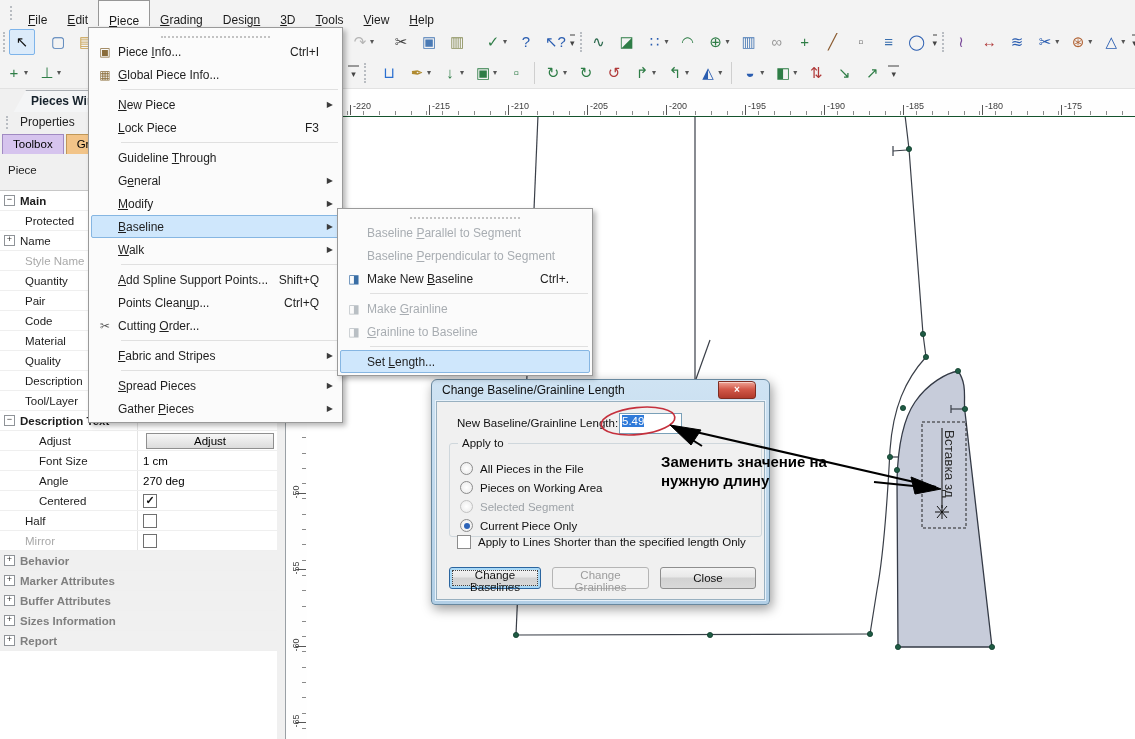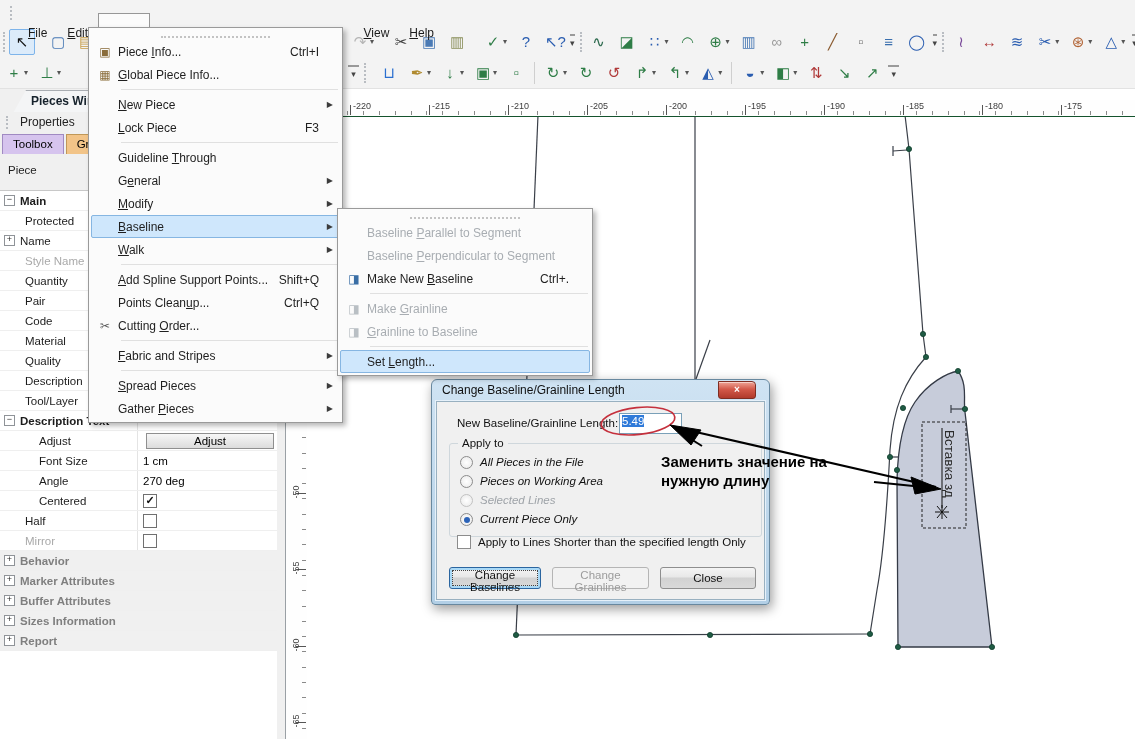--- a/index.html
+++ b/index.html
@@ -2,21 +2,21 @@
 <html><head>
 <meta charset="utf-8">
 <style>
   html,body{margin:0;padding:0;background:#e8e8e8;font-family:"Liberation Sans",sans-serif;}
   #stage{position:relative;width:1135px;height:739px;background:#f0f0f0;overflow:hidden;}
   .u{text-decoration:underline;}
 
   
   #menubar{position:absolute;left:0;top:0;width:1135px;height:26px;background:#f3f3f3;display:flex;align-items:stretch;z-index:45;padding-left:8px;}
   #menubar::before{content:"";width:4px;margin:6px 2px;border-left:2px dotted #b9bdc2;}
-  .mb-item{padding:13px 10px 4px 10px;font-size:12px;color:#1b1b1b;margin-top:13px;}
+  .mb-item{padding:13px 10px 4px 10px;font-size:12px;color:#1b1b1b;}
   .mb-item.open{background:#fbfbfb;border:1px solid #979797;border-bottom:none;}
 
   
   .toolbar{position:absolute;left:0;width:1135px;height:31px;background:#f3f3f3;display:flex;align-items:center;z-index:30;border-bottom:1px solid #e2e2e2;}
   #tb1{top:26px;} #tb2{top:57px;}
   .tb-grip{width:6px;height:20px;margin:0 3px;border-left:2px dotted #b9bdc2;}
   .tb-sep{width:1px;height:22px;background:#cfcfcf;margin:0 4px;}
   .tbi{display:flex;align-items:center;height:24px;padding:0 3px;margin:0 1px;border:1px solid transparent;border-radius:2px;}
   .tbi .gl{font-size:15px;line-height:24px;width:18px;text-align:center;}
   .tbi .dd{font-size:8px;color:#555;margin-left:1px;}
@@ -78,21 +78,21 @@
   #dialog{position:absolute;left:431px;top:379px;width:337px;height:224px;background:linear-gradient(#cfe3f3,#b2cfe6);border:1px solid #68889f;border-radius:6px 6px 4px 4px;box-shadow:2px 4px 12px rgba(0,0,0,.4);z-index:40;}
   #dlg-title{position:absolute;left:10px;top:3px;font-size:12px;color:#101010;}
   #dlg-close{position:absolute;left:286px;top:1px;width:36px;height:16px;background:linear-gradient(#efa496,#d3594a 45%,#b03a2c);border:1px solid #7e2d22;border-radius:0 4px 3px 3px;color:#fff;font-size:10px;font-weight:bold;text-align:center;line-height:15px;box-shadow:inset 0 1px 0 rgba(255,255,255,.5);}
   #dlg-client{position:absolute;left:4px;right:4px;top:21px;bottom:4px;background:#f0f0f0;border:1px solid #98b0c0;box-shadow:0 0 0 1px #e6f1fa;font-size:11.5px;}
   #len-label{position:absolute;left:20px;top:15px;color:#111;}
   #len-input{position:absolute;left:182px;top:11px;width:57px;height:17px;background:#fff;border:1px solid #7aa0b8;font-size:11.5px;padding:1px 2px;}
   #len-input .selv{background:#2f7ad9;color:#fff;}
   #applyto-group{position:absolute;left:12px;top:41px;width:311px;height:92px;border:1px solid #cfd7dc;border-radius:3px;}
   #grp-label{position:absolute;left:8px;top:-7px;background:#f0f0f0;padding:0 4px;color:#111;}
   #radio-list{position:absolute;left:10px;top:12px;right:6px;}
-  .radio-row{height:19px;display:flex;align-items:flex-start;font-style:italic;}
+  .radio-row{height:19px;display:flex;align-items:flex-end;}
   .radio{width:11px;height:11px;border:1px solid #8c8c8c;border-radius:50%;background:radial-gradient(#fff,#e8e8e8);margin-right:7px;position:relative;flex:none;}
   .radio.on::after{content:"";position:absolute;left:2.5px;top:2.5px;width:6px;height:6px;border-radius:50%;background:#2c63b8;}
   .radio-row.dis .radio{border-color:#c2c2c2;}
   .radio-row.dis .rlab{color:#9ea3a8;}
   .rlab{color:#111;}
   #cb-row{position:absolute;left:20px;top:133px;display:flex;align-items:center;}
   #cb-box{width:12px;height:12px;border:1px solid #8c8c8c;background:#fff;margin-right:7px;flex:none;}
   #cb-label{color:#111;}
   #dlg-buttons{position:absolute;left:0;top:165px;width:100%;height:24px;}
   .dlg-btn{position:absolute;height:22px;font-size:11.5px;font-family:"Liberation Sans",sans-serif;border-radius:3px;border:1px solid #8e8e8e;background:linear-gradient(#f4f4f4,#e8e8e8 45%,#d2d2d2 50%,#d9d9d9);color:#111;}
@@ -552,21 +552,21 @@
             <div class="radio-row">
               <span class="radio"></span>
               <span class="rlab">All Pieces in the File</span>
             </div>
             <div class="radio-row">
               <span class="radio"></span>
               <span class="rlab">Pieces on Working Area</span>
             </div>
             <div class="radio-row dis">
               <span class="radio"></span>
-              <span class="rlab">Selected Lines</span>
+              <span class="rlab">Selected Segment</span>
             </div>
             <div class="radio-row">
               <span class="radio on"></span>
               <span class="rlab">Current Piece Only</span>
             </div>
           </div>
       </div>
       <div id="cb-row">
         <span id="cb-box"></span>
         <span id="cb-label">Apply to Lines Shorter than the specified length Only</span>

